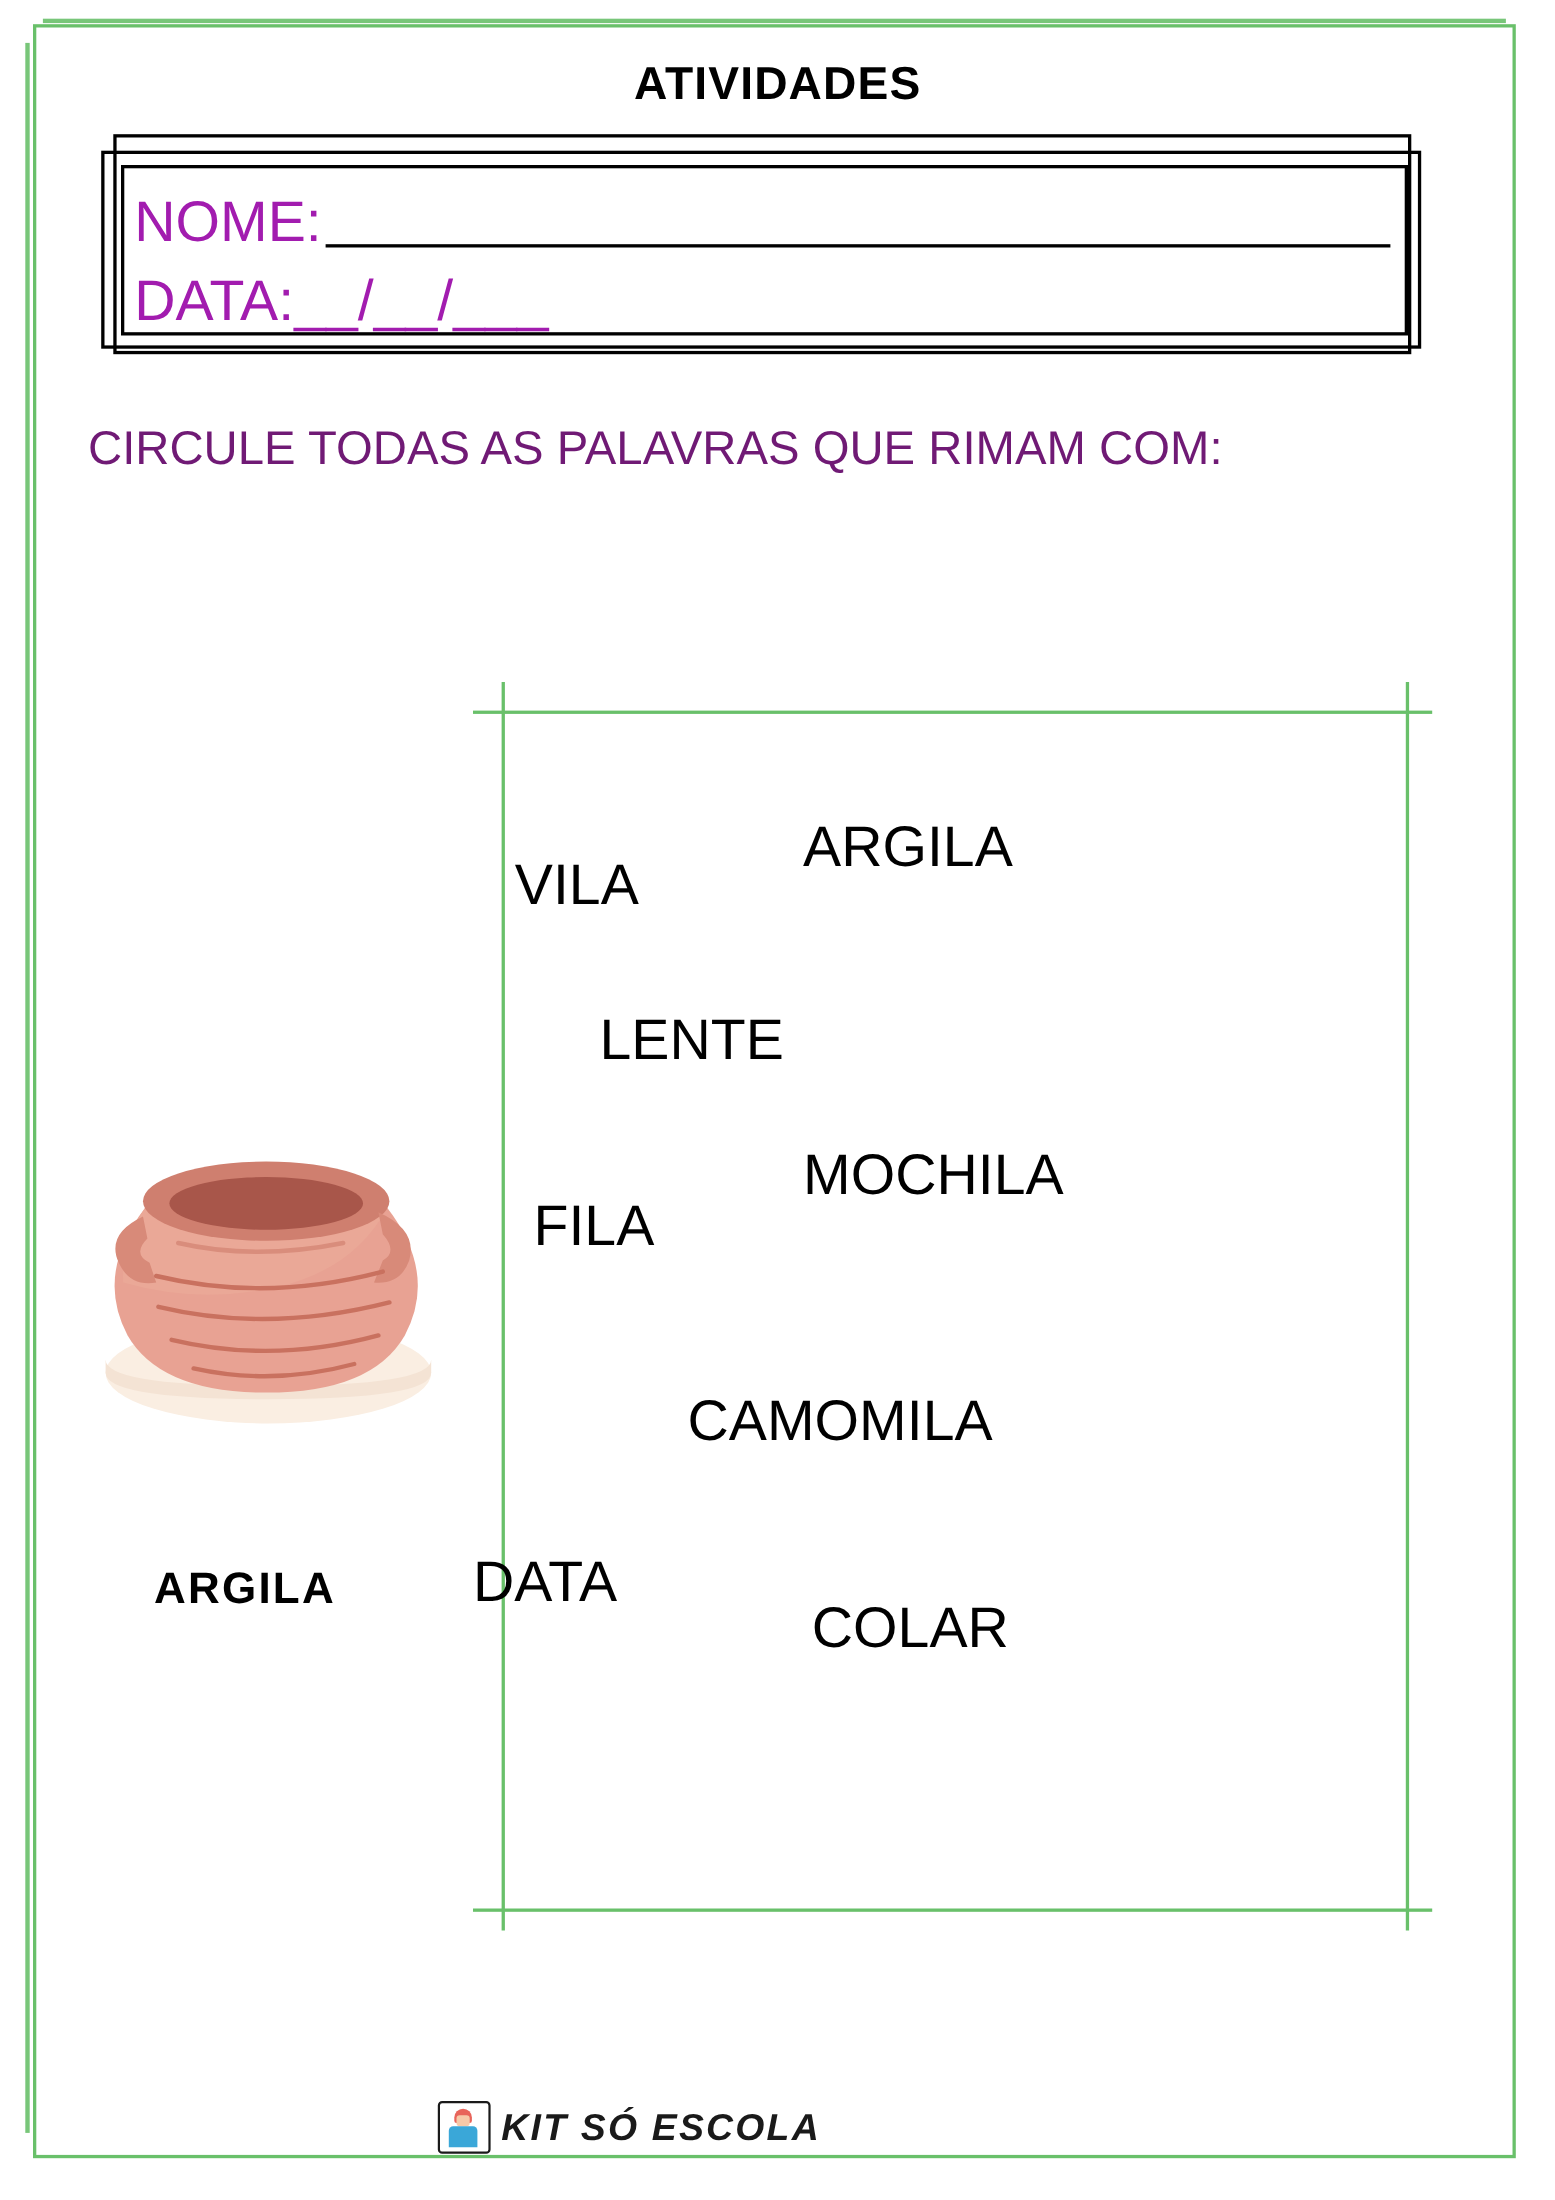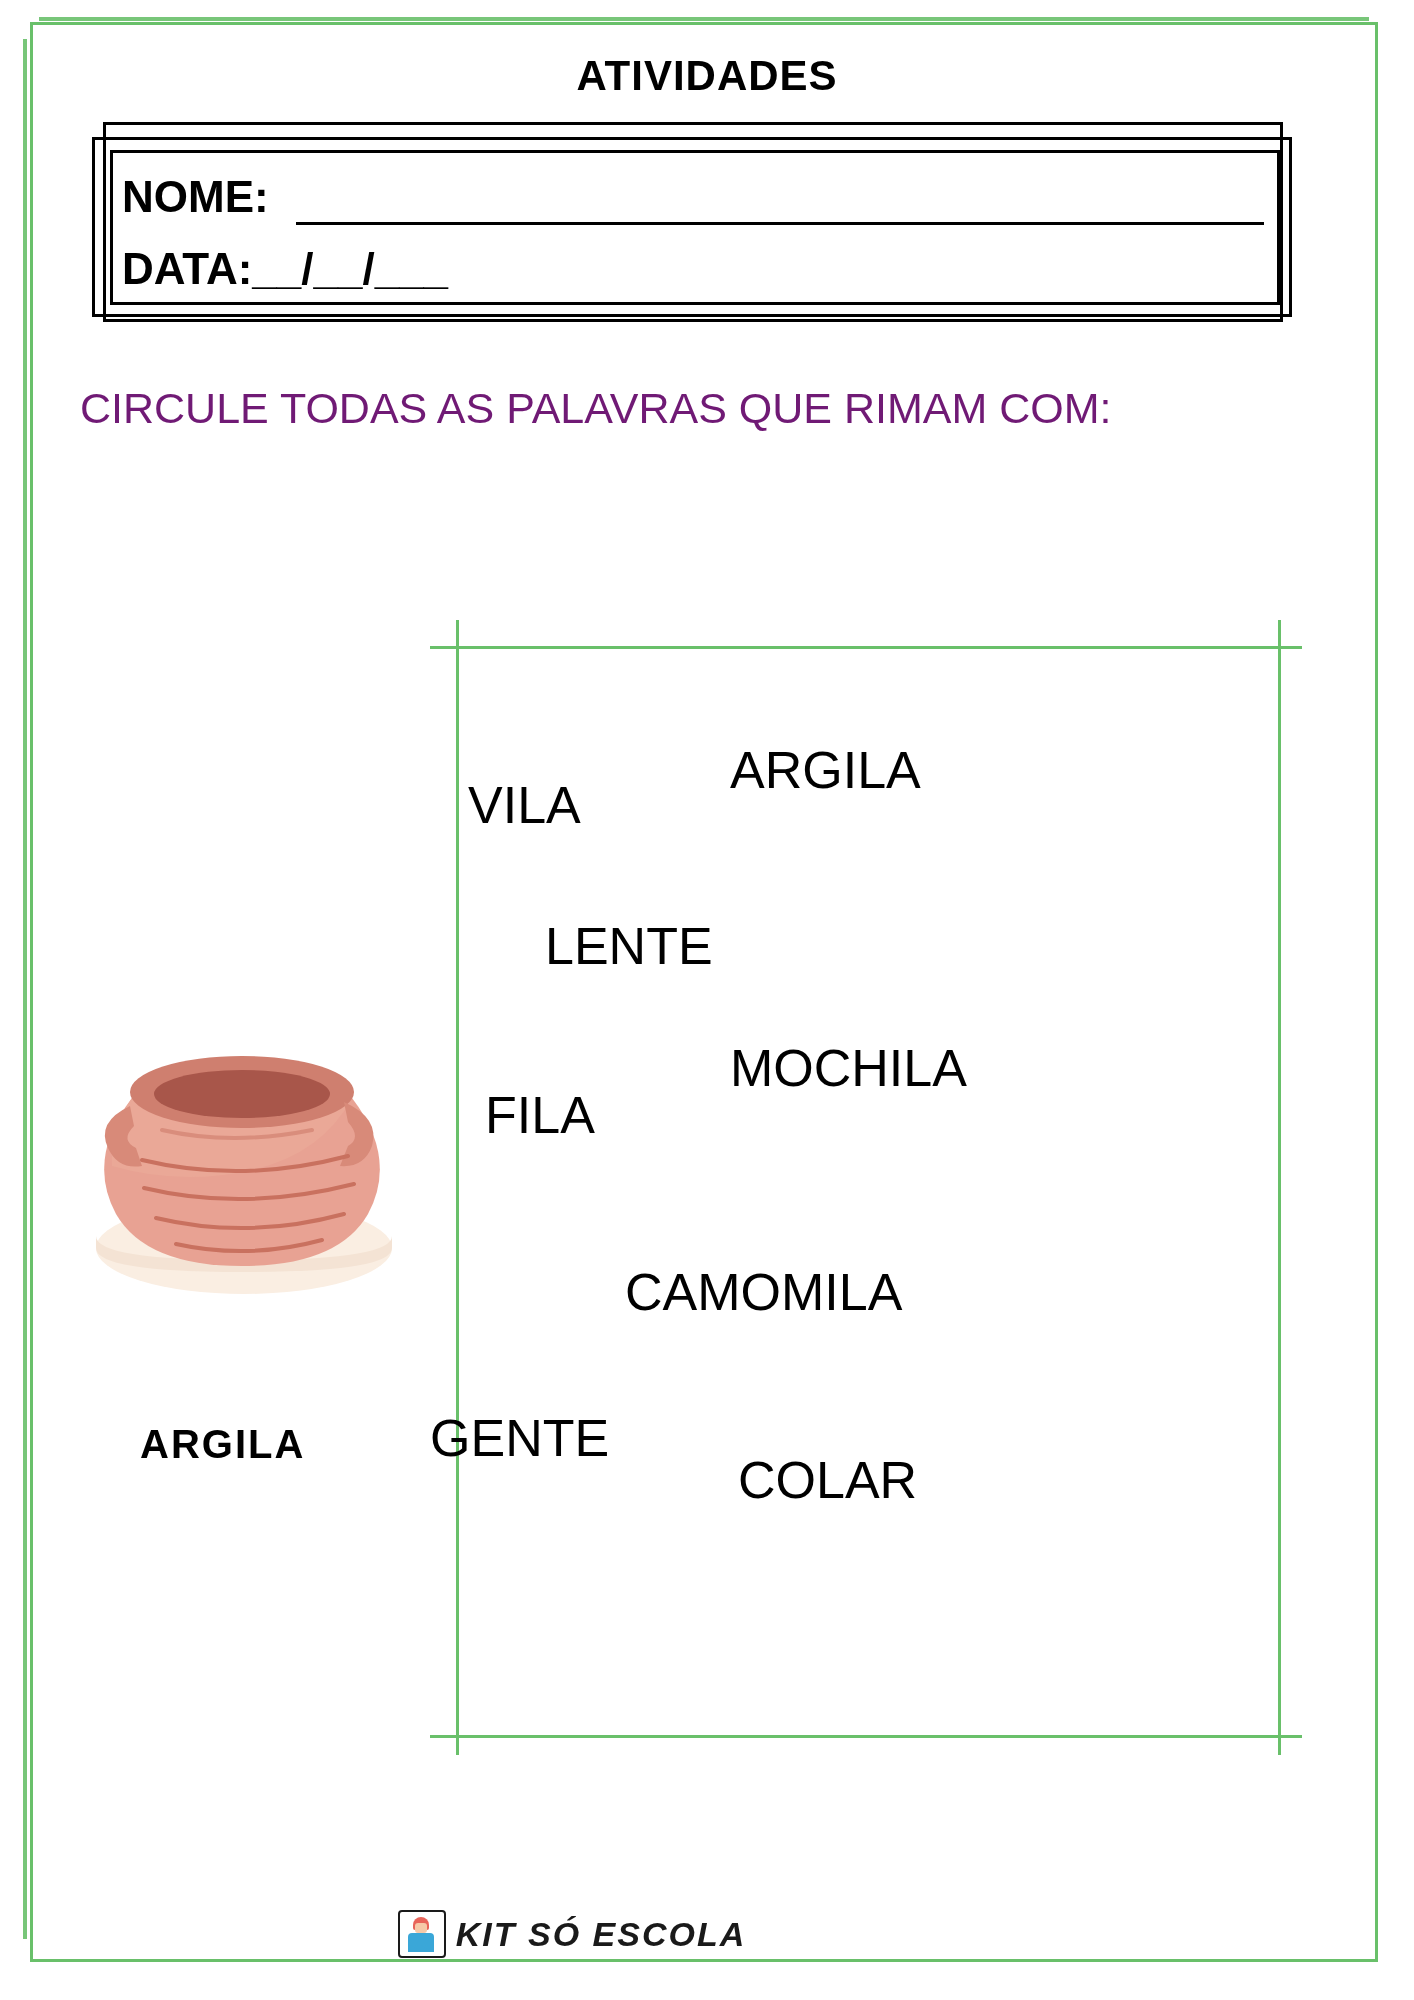--- a/index.html
+++ b/index.html
@@ -82,24 +82,23 @@
     position: absolute;
     left: 110px;
     top: 150px;
     width: 1170px;
     height: 155px;
     border: 3px solid #000;
     box-sizing: border-box;
   }
   .field {
     position: absolute;
-    font-size: 44px;
-    color: #000000;
+    font-size: 52px;
+    color: #a21caf;
     white-space: nowrap;
-    font-weight: bold;
   }
   .field-nome { left: 122px; top: 172px; }
   .field-data { left: 122px; top: 244px; }
   .rule-nome {
     position: absolute;
     left: 296px;
     top: 222px;
     width: 968px;
     height: 3px;
     background: #000;
@@ -263,21 +262,21 @@
 </div>
 <div class="illus-caption">ARGILA</div>
 
 <div id="word-cloud">
     <div class="word" style="left: 730px; top: 740px;">ARGILA</div>
     <div class="word" style="left: 468px; top: 775px;">VILA</div>
     <div class="word" style="left: 545px; top: 900px; margin-top: 16px;">LENTE</div>
     <div class="word" style="left: 730px; top: 1038px;">MOCHILA</div>
     <div class="word" style="left: 485px; top: 1085px;">FILA</div>
     <div class="word" style="left: 625px; top: 1262px;">CAMOMILA</div>
-    <div class="word" style="left: 430px; top: 1408px;">GENTE</div>
+    <div class="word" style="left: 430px; top: 1408px;">DATA</div>
     <div class="word" style="left: 738px; top: 1450px; text-align: right;">COLAR</div>
   </div>
 
 <div class="footer">
   <div class="footer-mark">
     <div class="head"></div>
     <div class="face"></div>
     <div class="body"></div>
   </div>
   <div class="footer-text">KIT SÓ ESCOLA</div>

